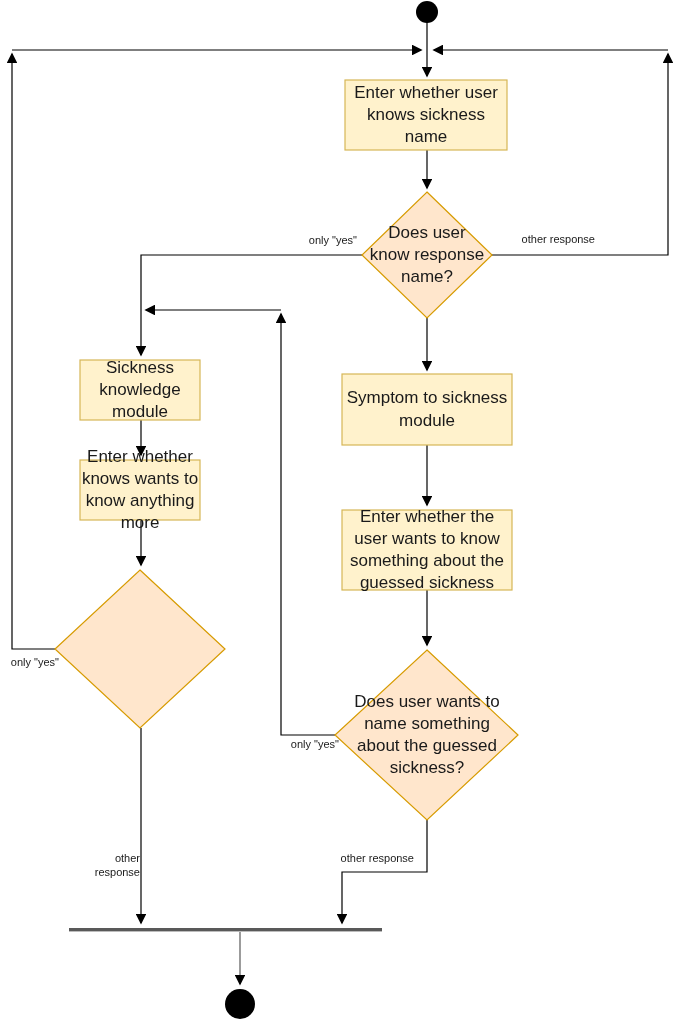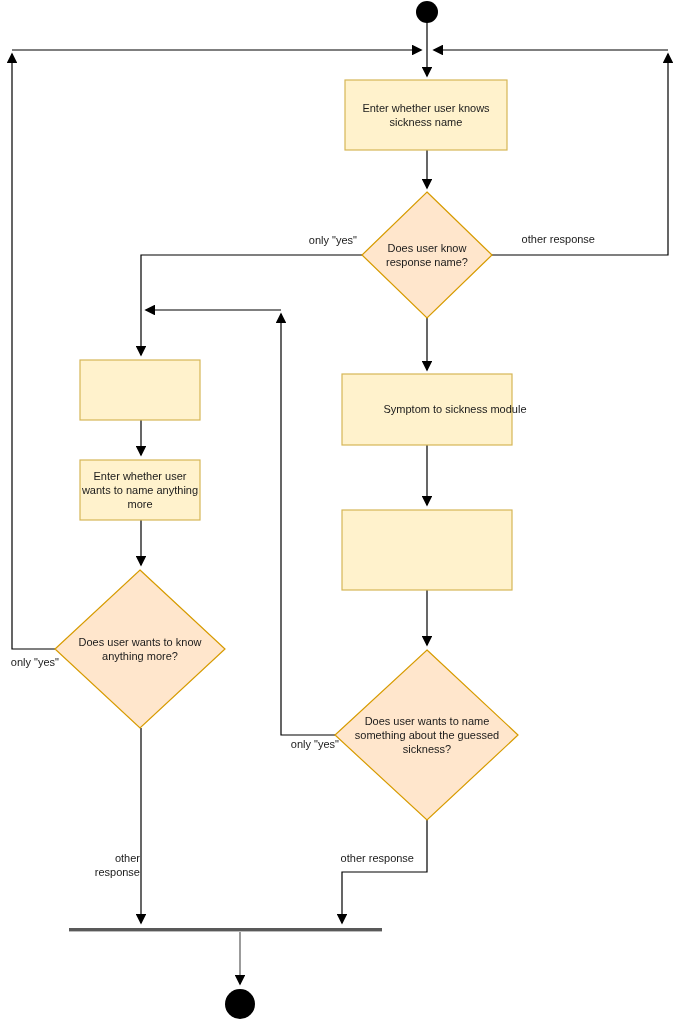--- a/index.html
+++ b/index.html
@@ -1,20 +1,20 @@
 <!DOCTYPE html>
 <html style="--process-fill: #FFF2CC; --process-border: #D6B656; --decision-fill: #FFE6CC; --decision-border: #D79B00; --edge: #000000; --join-bar: #595959; --text: #1A1A1A; --background: #FFFFFF;"><head>
 <meta charset="utf-8">
 <style>
   html,body{margin:0;padding:0;background:#ffffff;}
   #canvas{position:relative;width:680px;height:1021px;background:#ffffff;overflow:hidden;
           font-family:"Liberation Sans", sans-serif;}
   #edges{position:absolute;left:0;top:0;width:680px;height:1021px;}
   .node-label{position:absolute;display:flex;align-items:center;justify-content:center;
-              text-align:center;font-size:11px;line-height:1.3;color:#1a1a1a;}
+              text-align:center;font-size:17px;line-height:1.3;color:#1a1a1a;}
   .edge-label{position:absolute;font-size:11px;line-height:1.25;color:#1a1a1a;text-align:right;}
   .al-right{text-align:right;}
   .edge-line{stroke:var(--edge,#000000);stroke-width:1.2;fill:none;}
   .edge-gray{stroke:var(--join-bar,#595959);}
   .proc{fill:var(--process-fill,#FFF2CC);stroke:var(--process-border,#D6B656);stroke-width:1.2;}
   .dec{fill:var(--decision-fill,#FFE6CC);stroke:var(--decision-border,#D79B00);stroke-width:1.2;}
   .terminal{fill:#000000;stroke:none;}
   .joinbar{fill:var(--join-bar,#595959);stroke:none;}
 </style>
 </head>
@@ -55,24 +55,25 @@
     <polygon class="dec" points="427,650 518,735 427,820 335,735"></polygon>
     <rect class="proc" x="80" y="360" width="120" height="60"></rect>
     <rect class="proc" x="80" y="460" width="120" height="60"></rect>
     <polygon class="dec" points="140,570 225,649 140,728 55,649"></polygon>
     <rect class="joinbar" x="69" y="928" width="313" height="3.4"></rect>
     <circle class="terminal" cx="240" cy="1004" r="15"></circle>
   </svg>
 
   <div class="node-label" style="left:345px;top:80px;width:162px;height:70px;">Enter whether user knows sickness name</div>
   <div class="node-label" style="left:369px;top:225px;width:116px;height:60px;">Does user know response name?</div>
-  <div class="node-label" style="left:342px;top:374px;width:170px;height:71px;padding-left:28px;">Symptom to sickness module</div>
+  <div class="node-label" style="left:342px;top:374px;width:170px;height:71px;">Symptom to sickness module</div>
+  <div class="node-label" style="left:342px;top:510px;width:170px;height:80px;">Enter whether the user wants to know something about the guessed sickness</div>
   <div class="node-label" style="left:342px;top:700px;width:170px;height:70px;">Does user wants to name something about the guessed sickness?</div>
-  <div class="node-label" style="left:80px;top:460px;width:120px;height:60px;">Enter whether user wants to name anything more</div>
-  <div class="node-label" style="left:60px;top:619px;width:160px;height:60px;">Does user wants to know anything more?</div>
+  <div class="node-label" style="left:80px;top:360px;width:120px;height:60px;">Sickness knowledge module</div>
+  <div class="node-label" style="left:80px;top:460px;width:120px;height:60px;">Enter whether knows wants to know anything more</div>
 
   <div class="edge-label al-right" style="left:297px;top:234px;width:60px;">only "yes"</div>
   <div class="edge-label" style="left:505px;top:233px;width:90px;">other response</div>
   <div class="edge-label" style="left:1px;top:656px;width:58px;">only "yes"</div>
   <div class="edge-label" style="left:80px;top:852px;width:60px;">other response</div>
   <div class="edge-label" style="left:283px;top:738px;width:56px;">only "yes"</div>
   <div class="edge-label" style="left:328px;top:852px;width:86px;">other response</div>
 
 </div>
 

